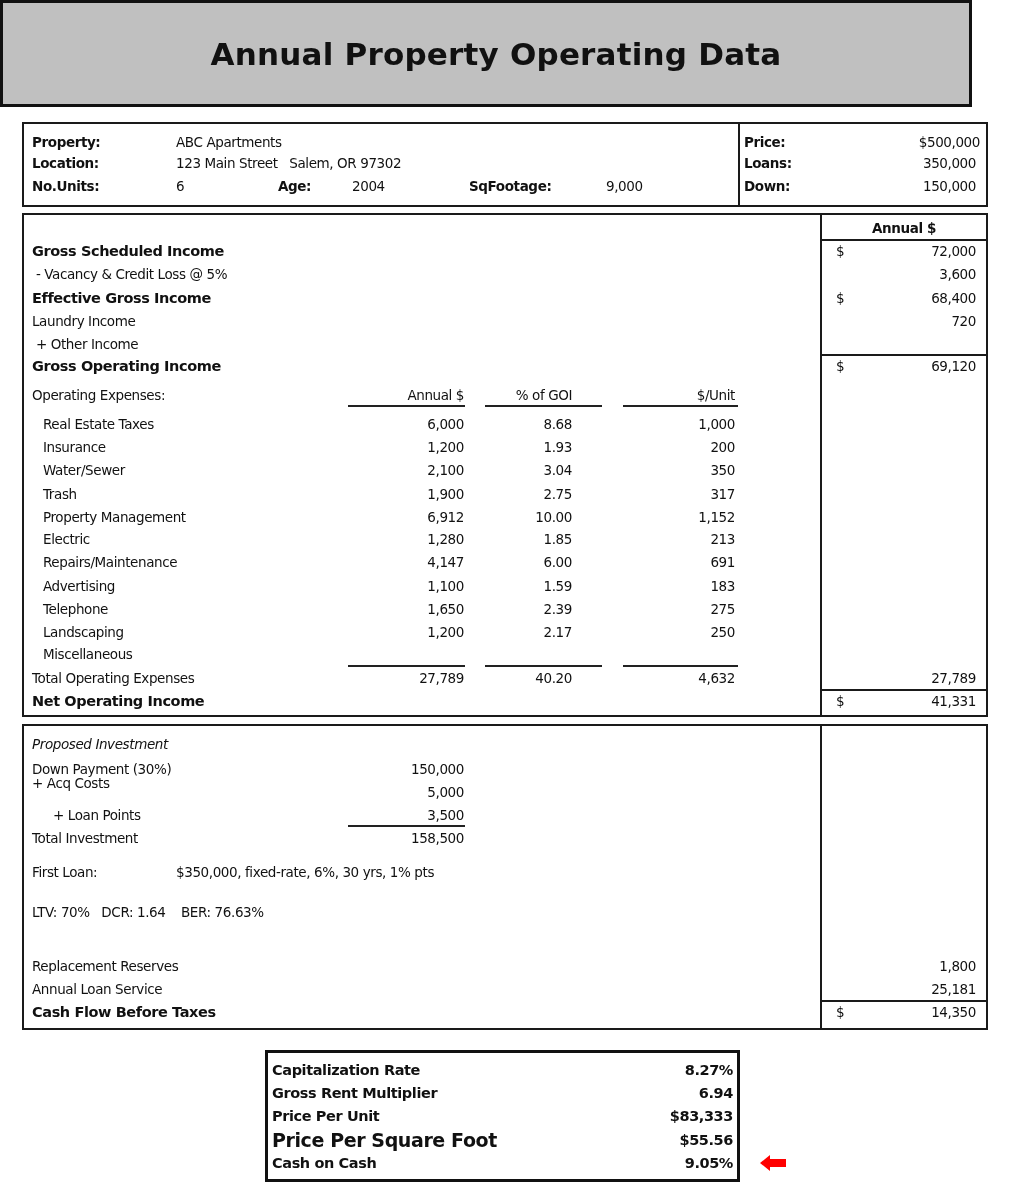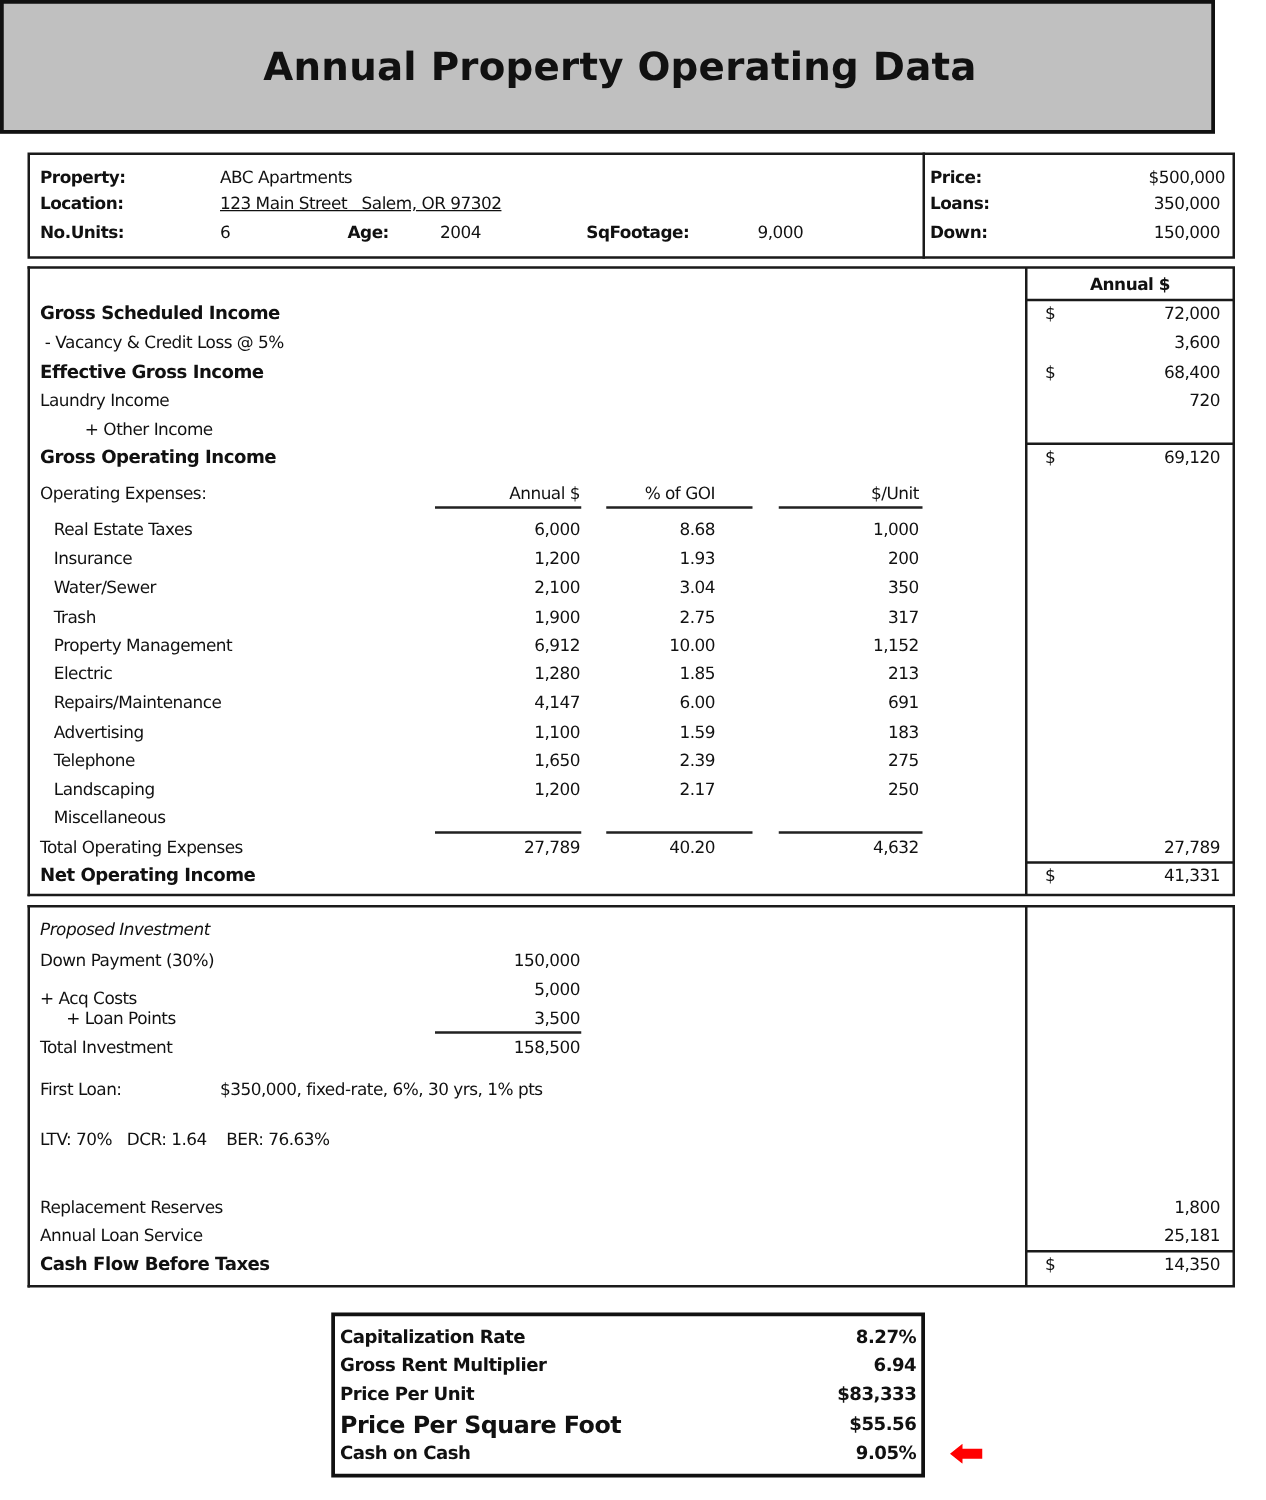--- a/index.html
+++ b/index.html
@@ -22,21 +22,21 @@
 <div class="title-box">
   <span>Annual Property Operating Data</span>
 </div>
 
 <div class="box" style="left:22px; top:122px; width:966px; height:85px;"></div>
 <div class="vline" style="left:738px; top:122px; height:85px;"></div>
 
 <div class="t b" style="left:32px; top:133px;">Property:</div>
 <div class="t" style="left:176px; top:133px;">ABC Apartments</div>
 <div class="t b" style="left:32px; top:154px;">Location:</div>
-<div class="t" style="left:176px; top:154px; white-space:pre;text-decoration:underline;">123 Main Street   Salem, OR 97302</div>
+<div class="t" style="left:176px; top:154px; white-space:pre;">123 Main Street   Salem, OR 97302</div>
 <div class="t b" style="left:32px; top:177px;">No.Units:</div>
 <div class="t" style="left:176px; top:177px;">6</div>
 <div class="t b" style="left:278px; top:177px;">Age:</div>
 <div class="t" style="left:352px; top:177px;">2004</div>
 <div class="t b" style="left:469px; top:177px;">SqFootage:</div>
 <div class="t" style="left:606px; top:177px;">9,000</div>
 
 <div class="t b" style="left:744px; top:133px;">Price:</div>
 <div class="t r" style="left:880px; width:100px; top:133px;">$500,000</div>
 <div class="t b" style="left:744px; top:154px;">Loans:</div>
@@ -56,21 +56,21 @@
 <div class="t" style="left:32px; top:265px; white-space:pre;"> - Vacancy &amp; Credit Loss @ 5%</div>
 <div class="t r" style="left:880px; width:96px; top:265px;">3,600</div>
 
 <div class="t b" style="left:32px; top:289px; font-size:14.5px;">Effective Gross Income</div>
 <div class="t" style="left:836px; top:289px;">$</div>
 <div class="t r" style="left:880px; width:96px; top:289px;">68,400</div>
 
 <div class="t" style="left:32px; top:312px;">Laundry Income</div>
 <div class="t r" style="left:880px; width:96px; top:312px;">720</div>
 
-<div class="t" style="left:32px; top:335px; white-space:pre;margin-left:32px;"> + Other Income</div>
+<div class="t" style="left:32px; top:335px; white-space:pre;"> + Other Income</div>
 
 <div class="hline" style="left:820px; top:354px; width:168px;"></div>
 <div class="t b" style="left:32px; top:357px; font-size:14.5px;">Gross Operating Income</div>
 <div class="t" style="left:836px; top:357px;">$</div>
 <div class="t r" style="left:880px; width:96px; top:357px;">69,120</div>
 
 <div class="t" style="left:32px; top:386px;">Operating Expenses:</div>
 <div class="t r" style="left:348px; width:116px; top:386px;">Annual $</div>
 <div class="t r" style="left:486px; width:86px; top:386px;">% of GOI</div>
 <div class="t r" style="left:624px; width:111px; top:386px;">$/Unit</div>
@@ -158,21 +158,21 @@
 <div class="t b" style="left:32px; top:692px; font-size:14.5px;">Net Operating Income</div>
 <div class="t" style="left:836px; top:692px;">$</div>
 <div class="t r" style="left:880px; width:96px; top:692px;">41,331</div>
 
 <div class="box" style="left:22px; top:724px; width:798px; height:306px; border-right:none;"></div>
 <div class="box" style="left:820px; top:724px; width:168px; height:306px;"></div>
 
 <div class="t i" style="left:32px; top:735px;">Proposed Investment</div>
 <div class="t" style="left:32px; top:760px;">Down Payment (30%)</div>
 <div class="t r" style="left:348px; width:116px; top:760px;">150,000</div>
-<div class="t" style="left:32px; top:790px;">+ Acq Costs</div>
+<div class="t" style="left:32px; top:774px;">+ Acq Costs</div>
 <div class="t r" style="left:348px; width:116px; top:783px;">5,000</div>
 <div class="t" style="left:32px; top:806px;margin-left:21px;">+ Loan Points</div>
 <div class="t r" style="left:348px; width:116px; top:806px;">3,500</div>
 <div class="uline" style="left:348px; top:825px; width:117px;"></div>
 <div class="t" style="left:32px; top:829px;">Total Investment</div>
 <div class="t r" style="left:348px; width:116px; top:829px;">158,500</div>
 
 <div class="t" style="left:32px; top:863px;">First Loan:</div>
 <div class="t" style="left:176px; top:863px;">$350,000, fixed-rate, 6%, 30 yrs, 1% pts</div>
 

